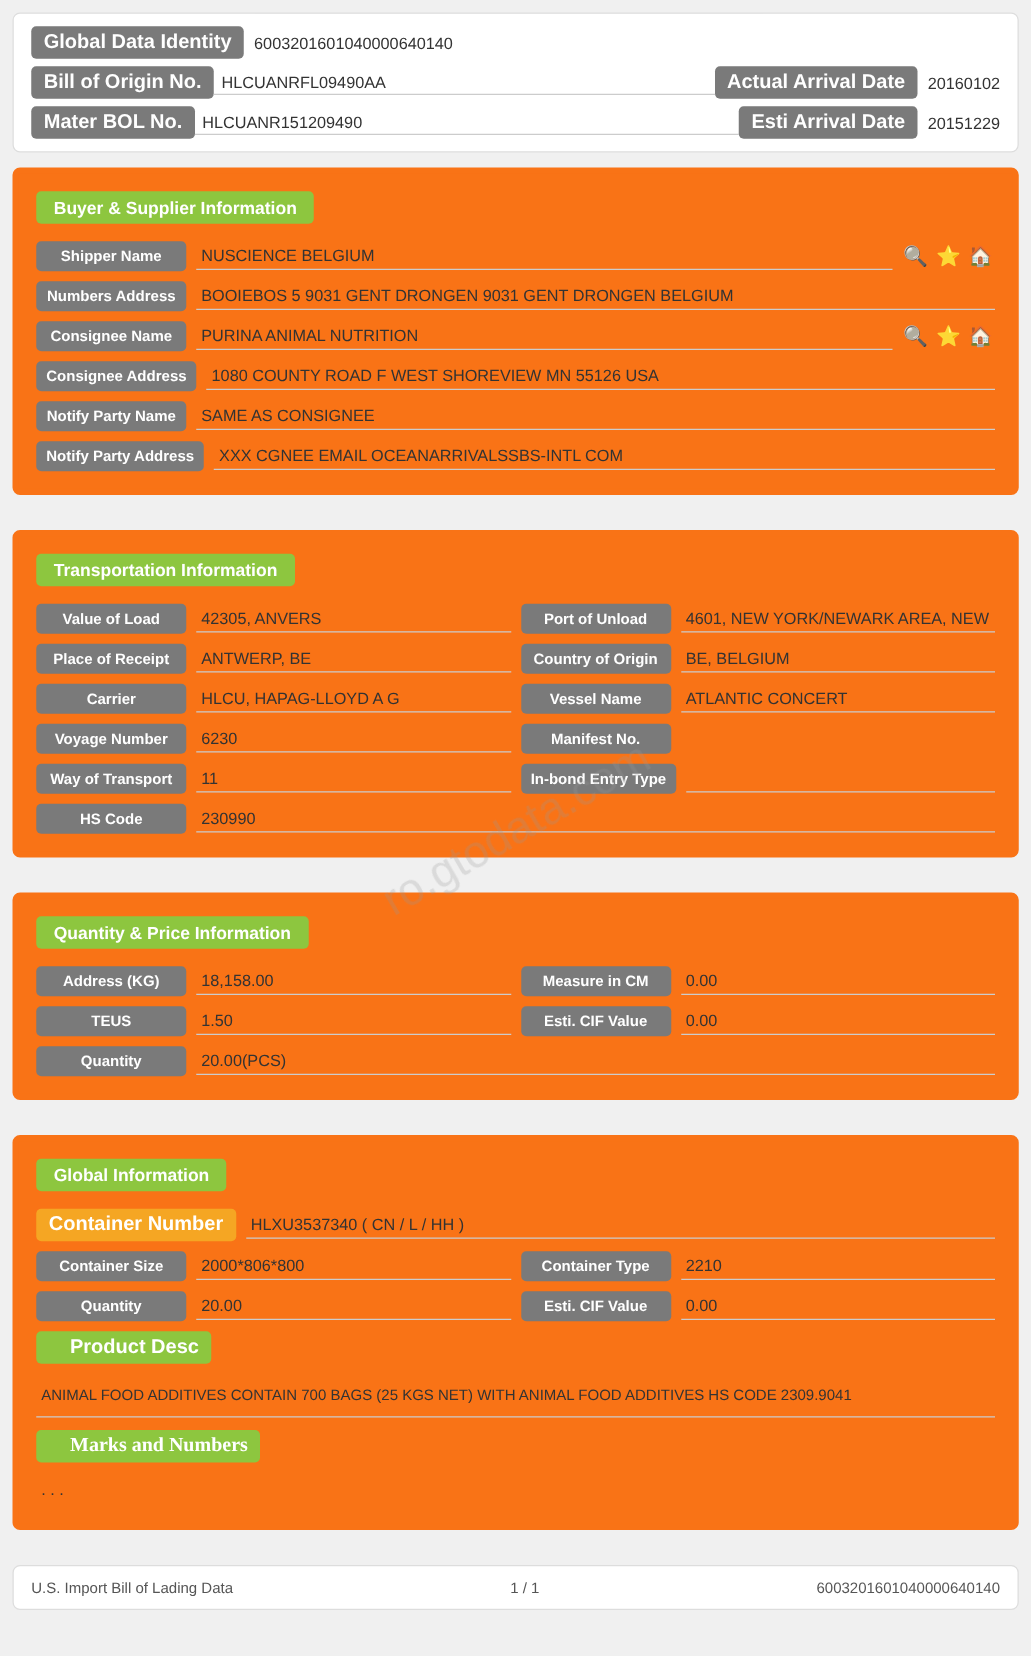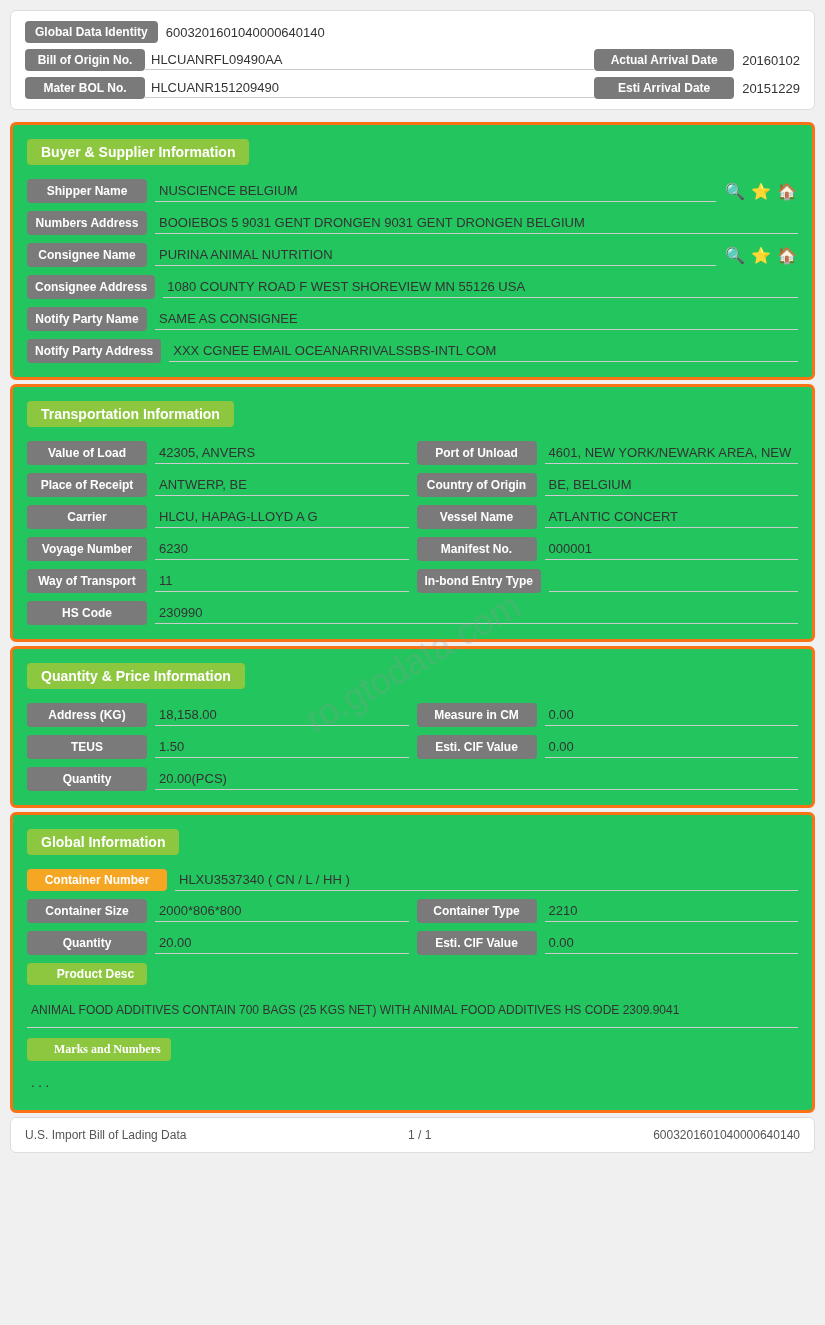--- a/index.html
+++ b/index.html
@@ -33,40 +33,40 @@
       font-size: 13px;
       color: #333;
       padding-left: 8px;
     }
     
     .label-badge {
       background: #7a7a7a;
       color: #fff;
       border-radius: 4px;
       padding: 4px 10px;
-      font-size: 12px;
+      font-size: 16px;
       font-weight: bold;
       white-space: nowrap;
       min-width: 120px;
       text-align: center;
     }
     .label-badge.orange {
       background: #f5a623;
     }
     .label-badge.green {
       background: #8dc63f;
       padding-left: 27px;
     }
     
     .section-card {
-      background: #22c55e;
-      border: 3px solid #f97316;
+      background: #f97316;
+      border: 5px solid #f97316;
       border-radius: 6px;
       padding: 14px;
-      margin-bottom: 4px;
+      margin-bottom: 28px;
     }
     .section-header {
       display: inline-block;
       background: #8dc63f;
       color: #fff;
       font-weight: bold;
       font-size: 14px;
       padding: 5px 14px;
       border-radius: 4px;
       margin-bottom: 14px;
@@ -284,21 +284,20 @@
       </div>
     </div>
 
     <div class="two-col-row">
       <div class="col-half">
         <div class="field-label">Voyage Number</div>
         <div class="field-value">6230</div>
       </div>
       <div class="col-half">
         <div class="field-label">Manifest No.</div>
-        <div class="field-value">000001</div>
       </div>
     </div>
 
     <div class="two-col-row">
       <div class="col-half">
         <div class="field-label">Way of Transport</div>
         <div class="field-value">11</div>
       </div>
       <div class="col-half">
         <div class="field-label">In-bond Entry Type</div>

